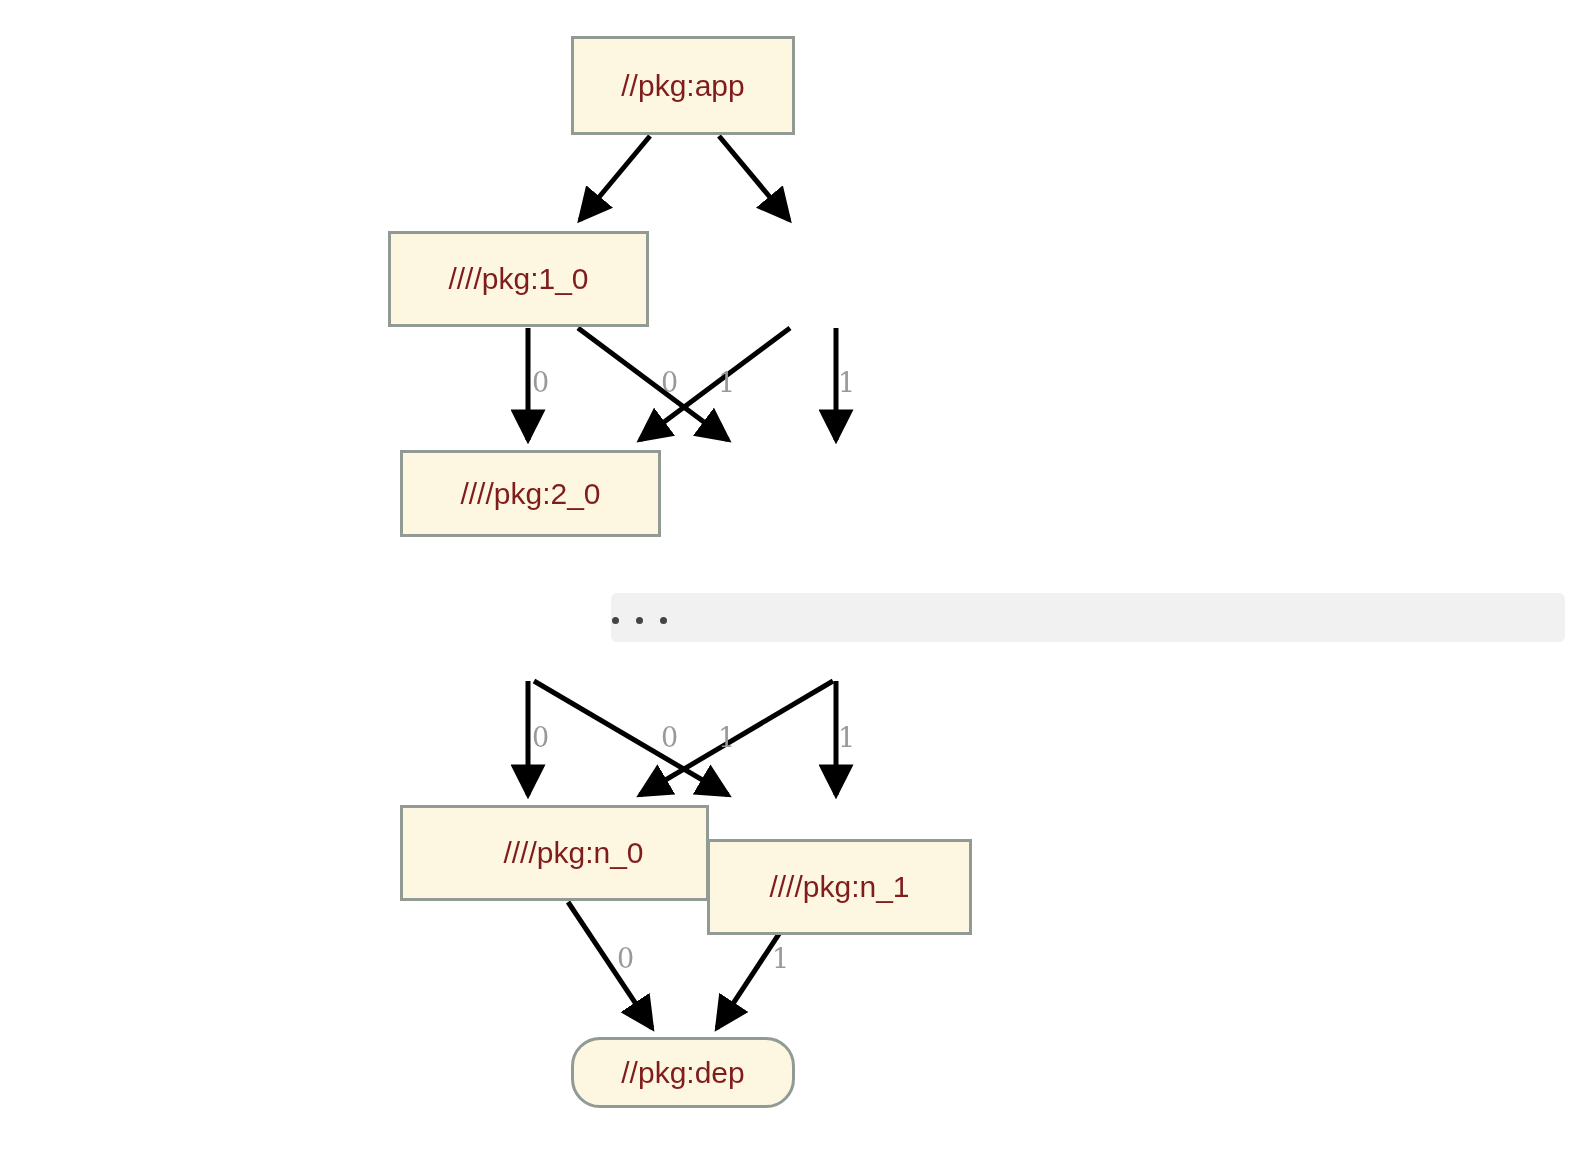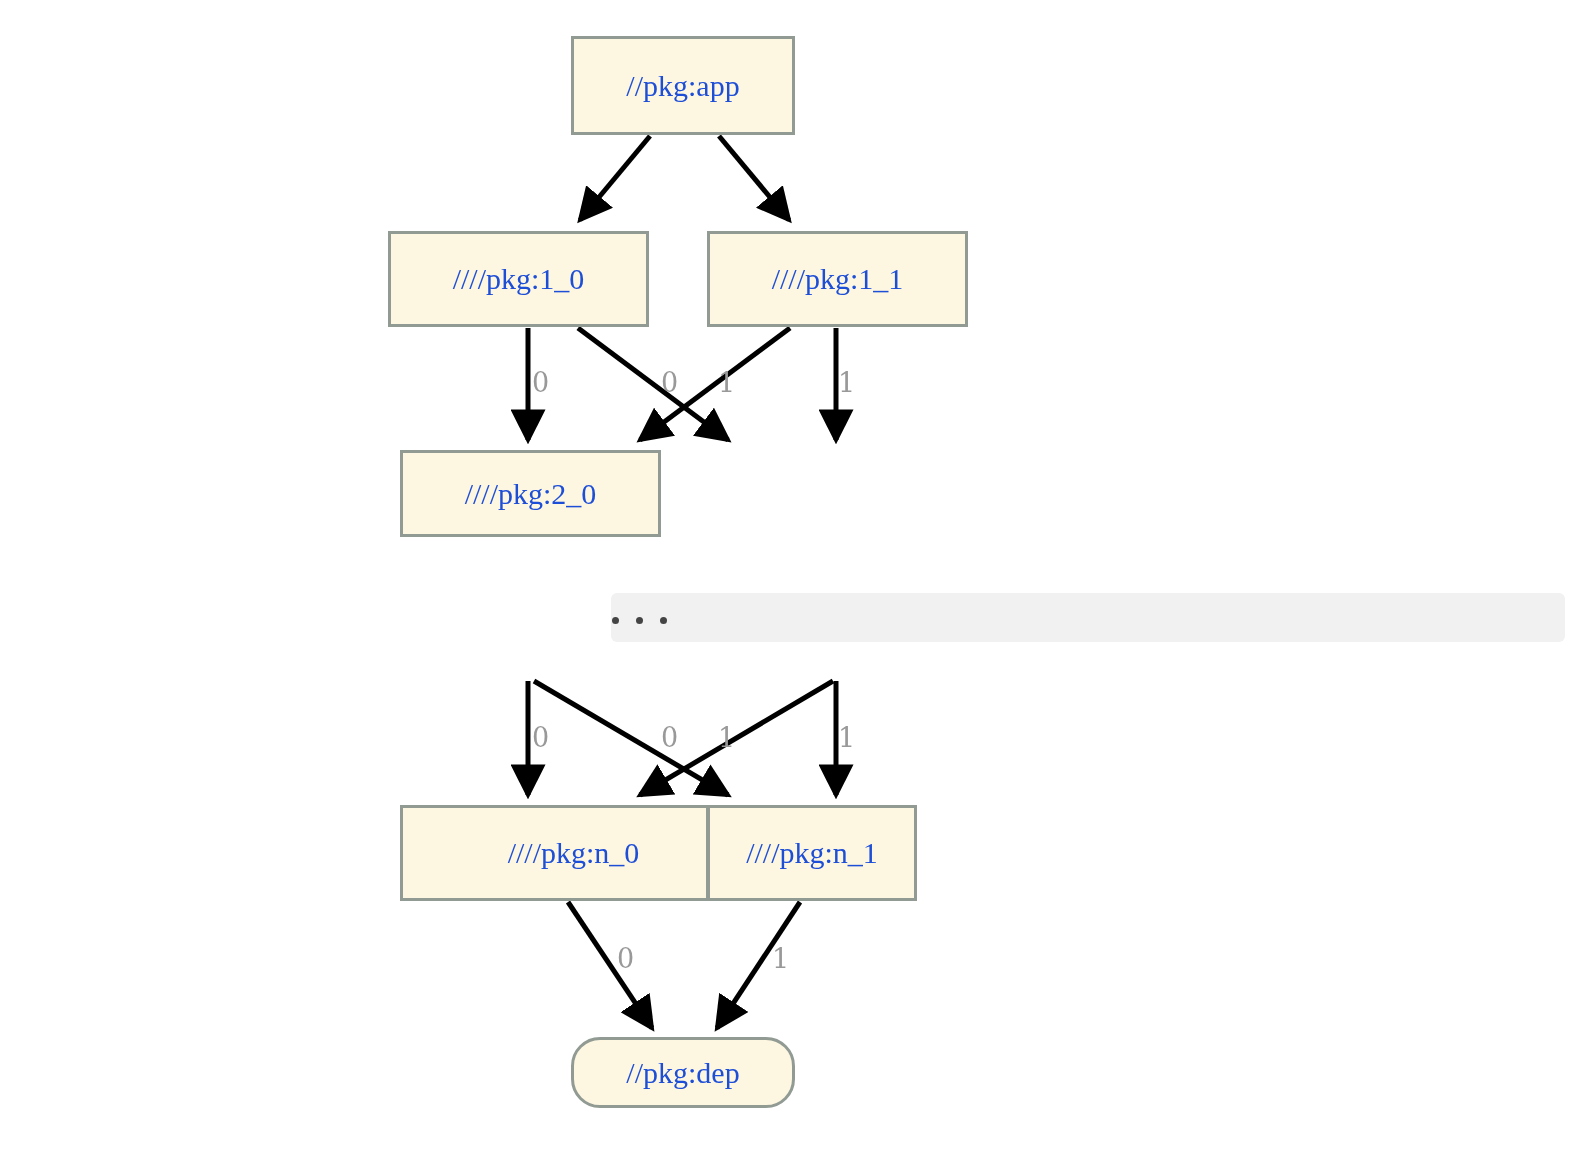--- a/index.html
+++ b/index.html
@@ -27,23 +27,23 @@
   .node-box {
     position: absolute;
     box-sizing: border-box;
     background: #fdf6e0;
     border: 3px solid #919b94;
     display: flex;
     align-items: center;
     justify-content: center;
   }
   .node-label {
-    font-family: Liberation Serif, serif;
+    font-family: Liberation Sans, sans-serif;
     font-size: 30px;
-    color: #1d4ed8;
+    color: #7f1d1d;
     letter-spacing: 0px;
     white-space: nowrap;
   }
   .ellipsis-strip {
     position: absolute;
     background: #f1f1f1;
     border-radius: 6px;
   }
   .ellipsis-dots {
     position: absolute;
@@ -128,34 +128,31 @@
   </svg>
 
   <div class="node-box" style="left:571px; top:36px; width:224px; height:99px;">
     <span class="node-label">//pkg:app</span>
   </div>
 
   <div class="node-box" style="left:388px; top:231px; width:261px; height:96px;">
     <span class="node-label">////pkg:1_0</span>
   </div>
 
-  <div class="node-box" style="left:707px; top:231px; width:261px; height:96px;">
-    <span class="node-label">////pkg:1_1</span>
-  </div>
 
   <div class="node-box" style="left:400px; top:450px; width:261px; height:87px;">
     <span class="node-label">////pkg:2_0</span>
   </div>
 
 
   <div class="node-box" style="left:400px; top:805px; width:309px; height:96px;padding-left:38px;">
     <span class="node-label">////pkg:n_0</span>
   </div>
 
-  <div class="node-box" style="left:707px; top:805px; width:210px; height:96px;">
+  <div class="node-box" style="left:707px; top:839px; width:265px; height:96px;">
     <span class="node-label">////pkg:n_1</span>
   </div>
 
   <div class="node-box" style="left:571px; top:1037px; width:224px; height:71px;border-radius:29px;">
     <span class="node-label">//pkg:dep</span>
   </div>
 
   <span class="edge-label" style="left:532px; top:367px;">0</span>
   <span class="edge-label" style="left:661px; top:367px;">0</span>
   <span class="edge-label" style="left:718px; top:367px;">1</span>

